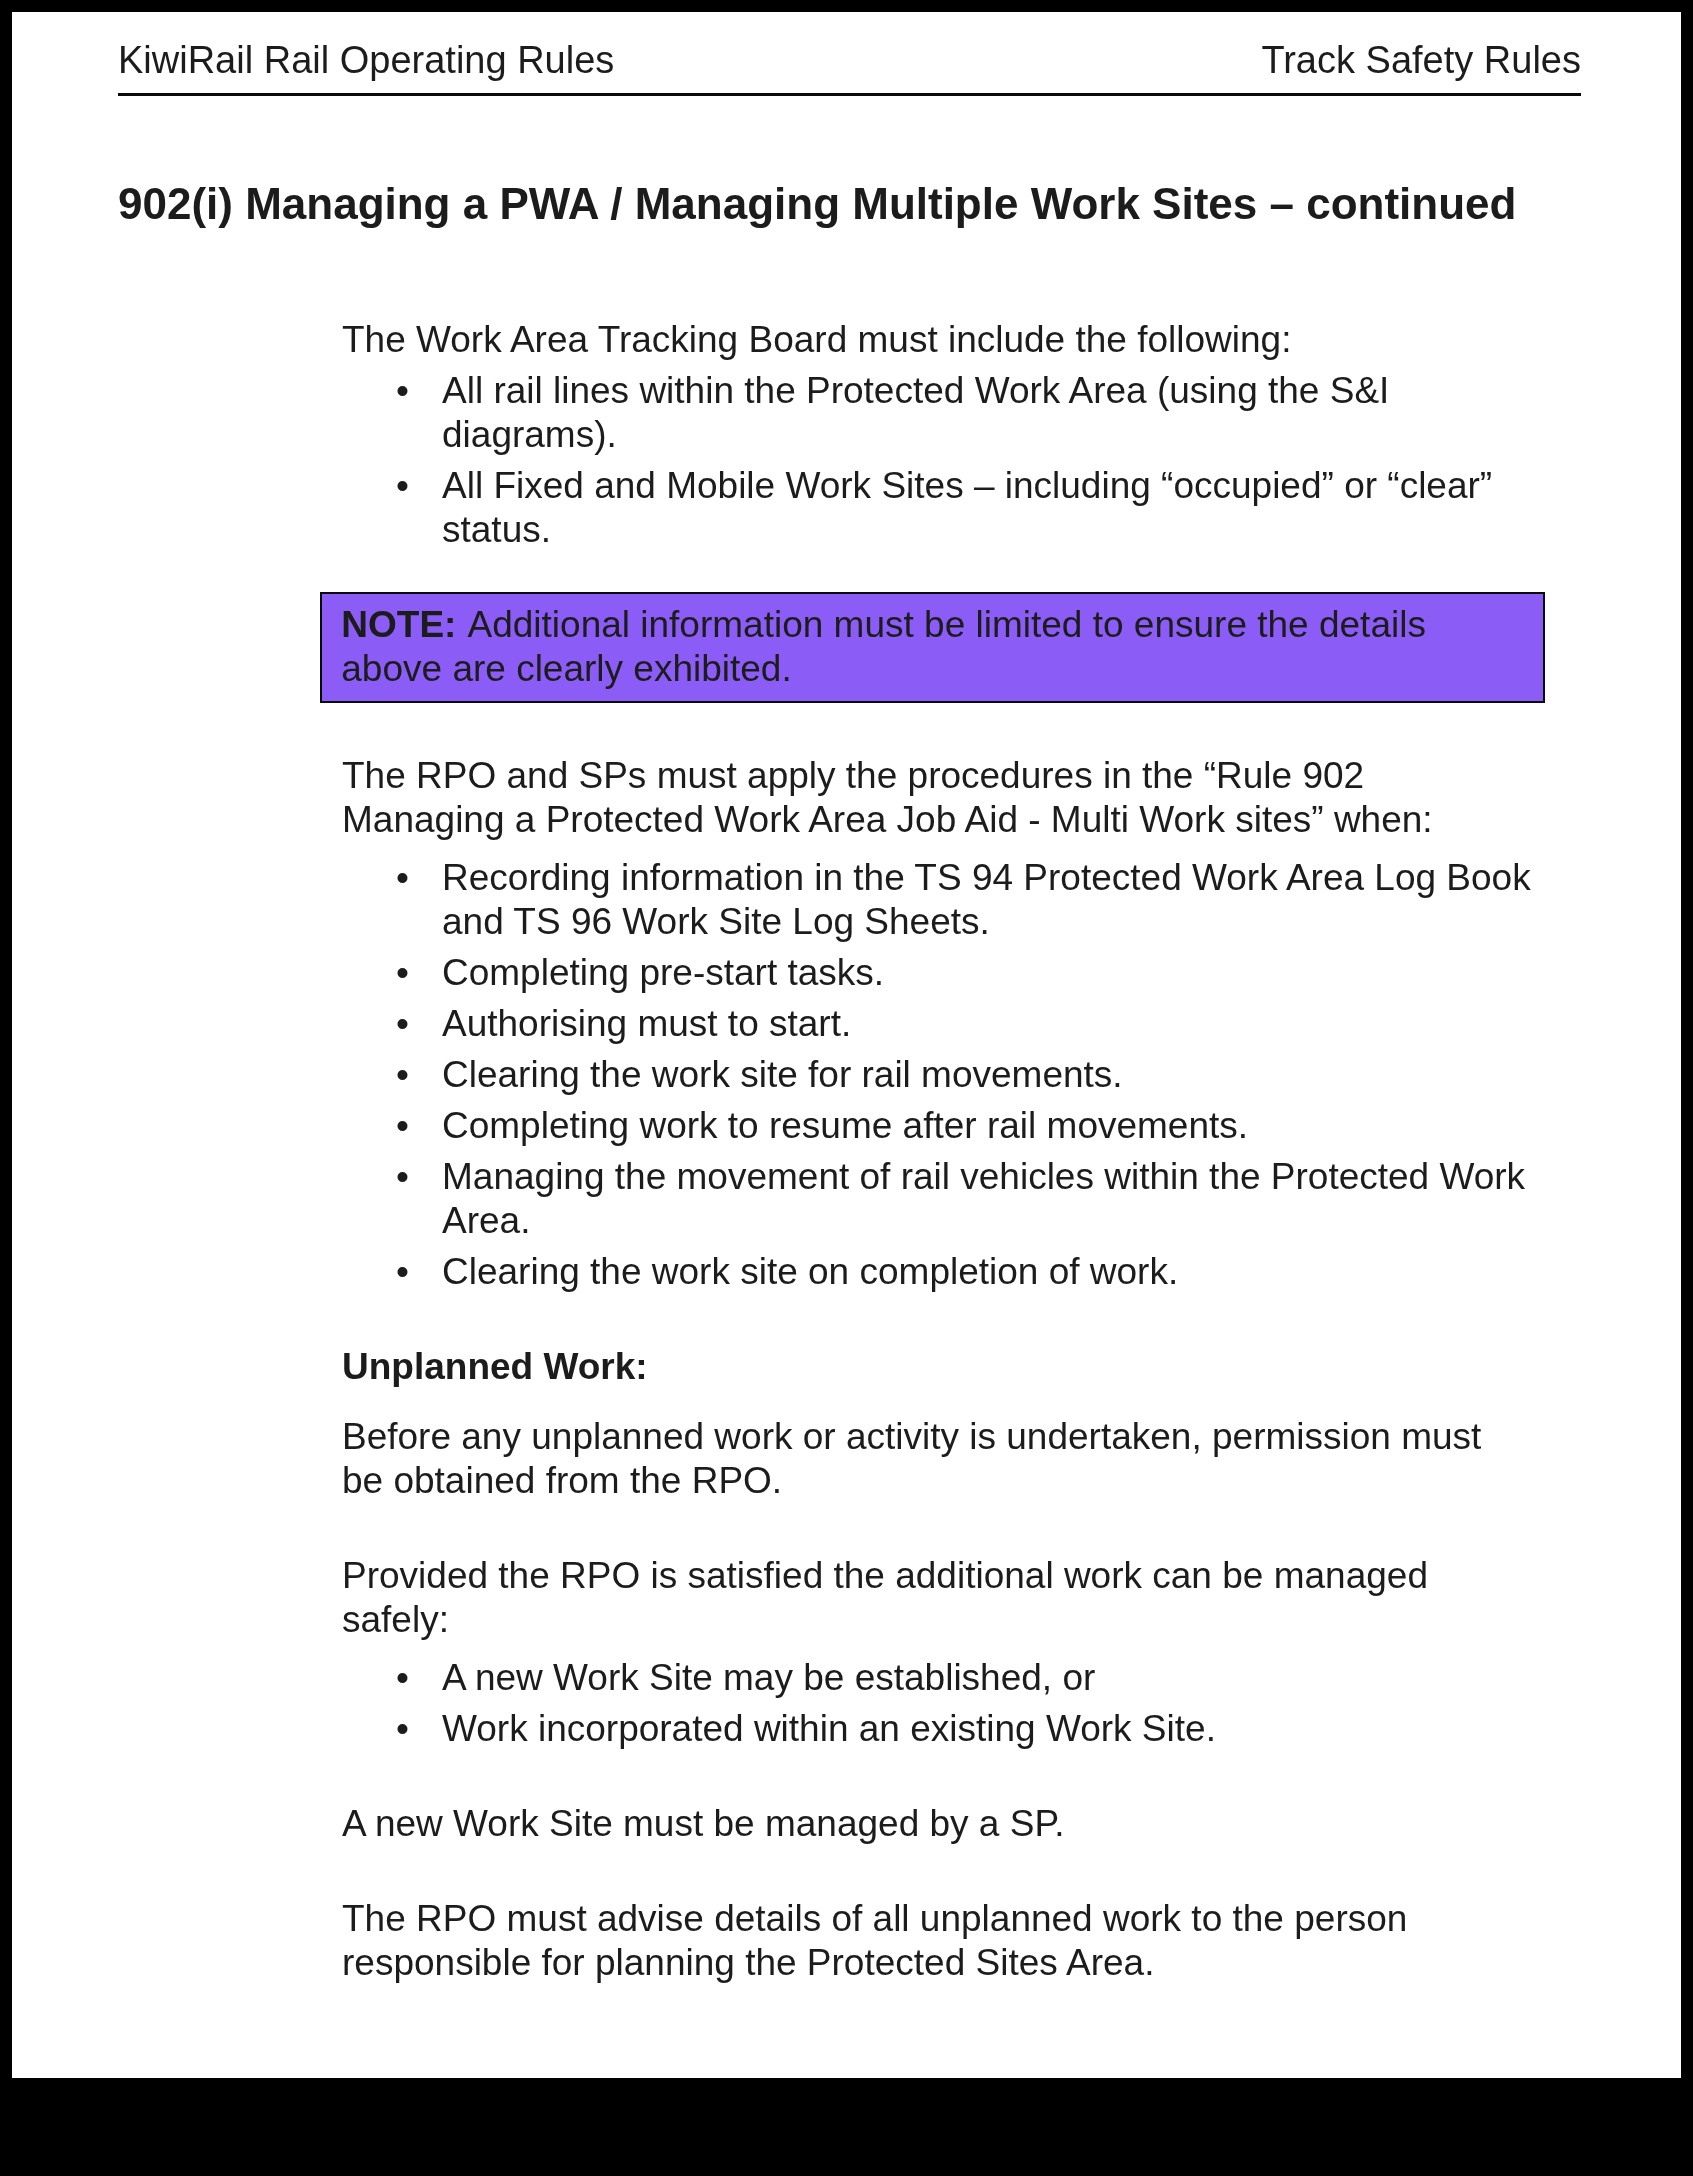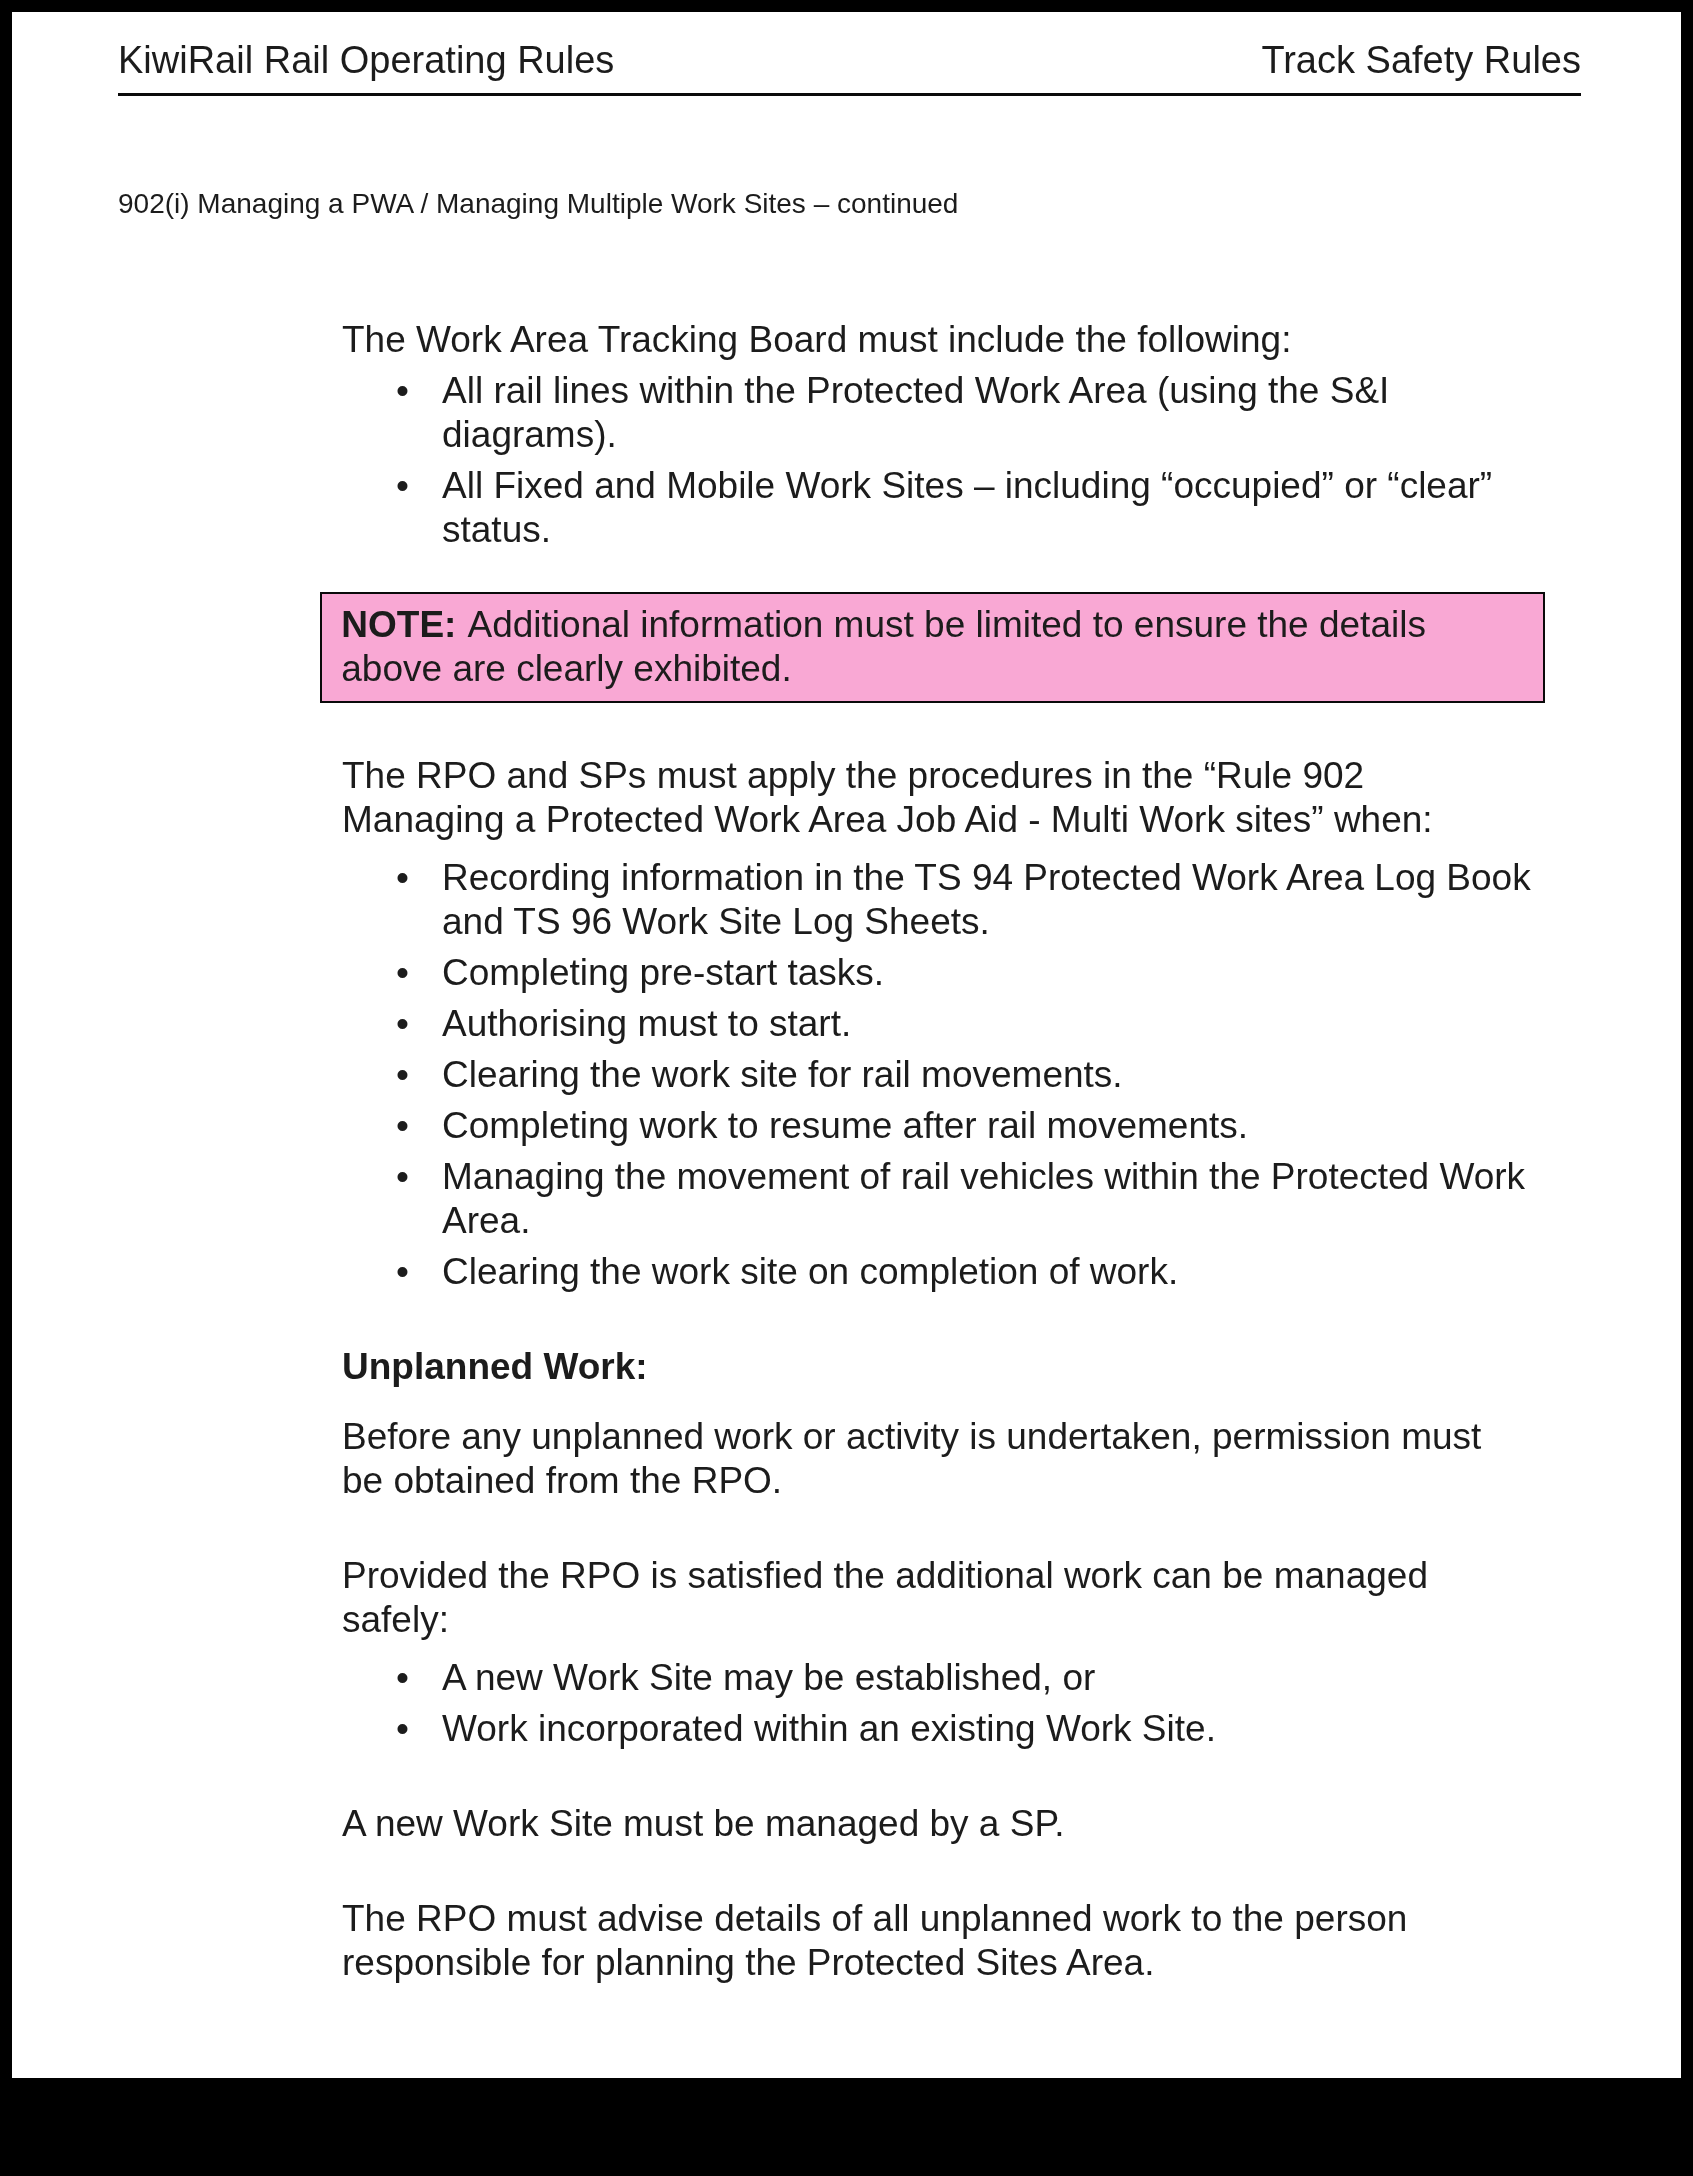--- a/index.html
+++ b/index.html
@@ -24,22 +24,22 @@
     align-items: baseline;
     margin: 0 100px 0 106px;
     padding-top: 24.6px;
     padding-bottom: 10.5px;
     border-bottom: 3.5px solid #0a0a0a;
     font-size: 38px;
     line-height: 46px;
   }
   .section-title {
     margin: 84px 100px 0 106px;
-    font-size: 28px;
-    font-weight: normal;
+    font-size: 44px;
+    font-weight: bold;
     line-height: 47px;
   }
   .body-col {
     padding-left: 330px;
     padding-right: 132px;
   }
   .body-col p {
     max-width: 1183px;
     margin: 51px 0 0 0;
     font-size: 37px;
@@ -71,21 +71,21 @@
     width: 46px;
   }
   .li-text {
     flex: 1;
   }
   .note-box {
     box-sizing: border-box;
     width: 1225px;
     margin: 40px 0 0 -22px;
     border: 2.6px solid #0a0a0a;
-    background: #f9a8d4;
+    background: #8b5cf6;
     padding: 8.8px 19.3px 10.5px 19.3px;
     font-size: 37px;
     line-height: 44px;
   }
   .note-label {
     font-weight: bold;
     padding-right: 0.3em;
   }
   .sub-heading {
     margin: 53px 0 0 0;

